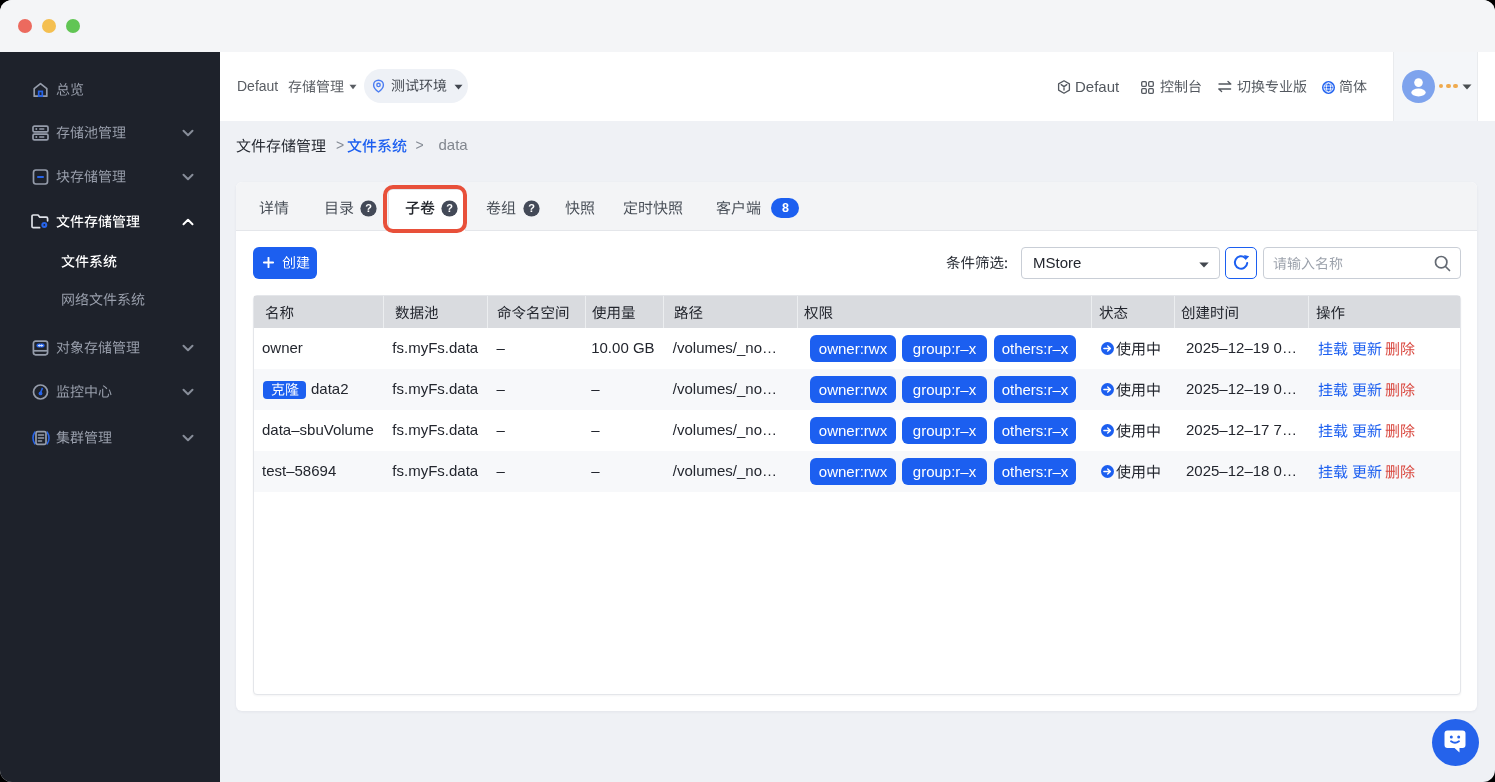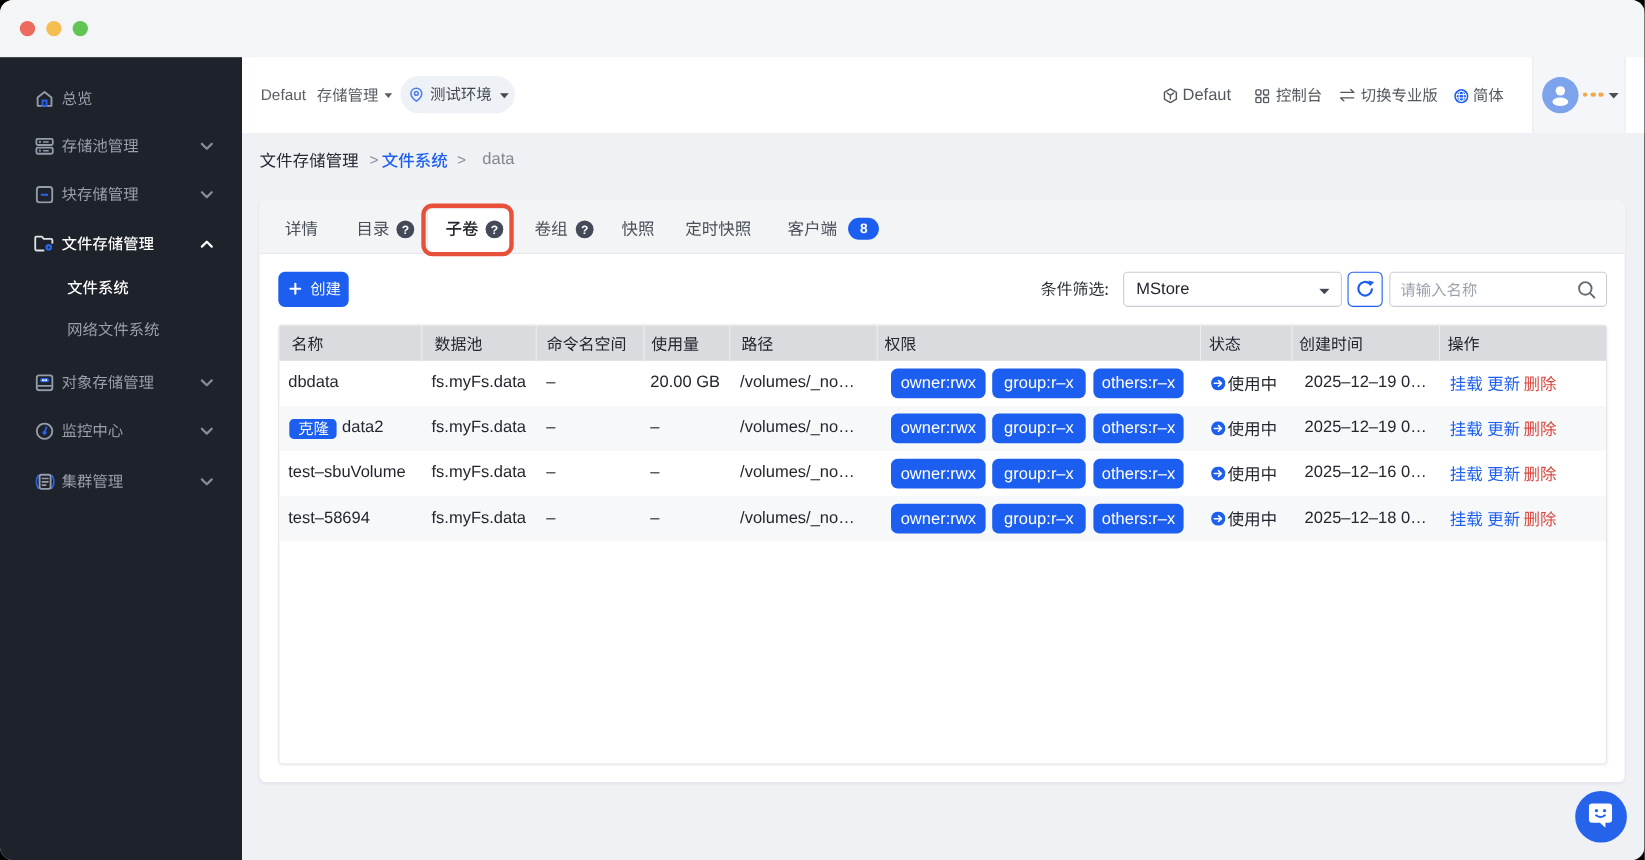--- a/index.html
+++ b/index.html
@@ -521,24 +521,24 @@
     <div class="abs" style="left:1174px;top:296px;width:1px;height:32px;background:#eceef0"></div>
     <div style="position:absolute;left:1316.0px;top:306.7px;width:29.0px;height:14.5px"><svg width="29.0" height="14.5" viewBox="0 0 29.0 14.5" style="overflow:visible">
         <g fill="#23262e" transform="translate(0,11.02) scale(0.014500,-0.014500)">
           <use href="#gR64cd" x="0"></use>
           <use href="#gR4f5c" x="1000"></use>
         </g>
       </svg></div>
     <div class="abs" style="left:1308px;top:296px;width:1px;height:32px;background:#eceef0"></div>
     <div class="abs" style="left:254px;top:369px;width:1206px;height:41px;background:#f7f8fa"></div>
     <div class="abs" style="left:254px;top:451px;width:1206px;height:41px;background:#f7f8fa"></div>
-    <div style="position:absolute;left:262.0px;top:339.2px;font:400 15.0px &quot;Liberation Sans&quot;,sans-serif;color:#23262e;line-height:18.6px;white-space:nowrap">dbdata</div>
+    <div style="position:absolute;left:262.0px;top:339.2px;font:400 15.0px &quot;Liberation Sans&quot;,sans-serif;color:#23262e;line-height:18.6px;white-space:nowrap">owner</div>
     <div style="position:absolute;left:392.3px;top:339.2px;font:400 15.0px &quot;Liberation Sans&quot;,sans-serif;color:#23262e;line-height:18.6px;white-space:nowrap">fs.myFs.data</div>
     <div style="position:absolute;left:496.6px;top:339.2px;font:400 15.0px &quot;Liberation Sans&quot;,sans-serif;color:#23262e;line-height:18.6px;white-space:nowrap">–</div>
-    <div style="position:absolute;left:591.2px;top:339.2px;font:400 15.0px &quot;Liberation Sans&quot;,sans-serif;color:#23262e;line-height:18.6px;white-space:nowrap">20.00 GB</div>
+    <div style="position:absolute;left:591.2px;top:339.2px;font:400 15.0px &quot;Liberation Sans&quot;,sans-serif;color:#23262e;line-height:18.6px;white-space:nowrap">10.00 GB</div>
     <div style="position:absolute;left:672.8px;top:339.2px;font:400 15.0px &quot;Liberation Sans&quot;,sans-serif;color:#23262e;line-height:18.6px;white-space:nowrap">/volumes/_no…</div>
     <div class="abs" style="left:810px;top:335.0px;width:86px;height:27px;background:#1c5ff0;border-radius:6px;color:#fff;font:400 15px &quot;Liberation Sans&quot;,sans-serif;text-align:center;line-height:27px">owner:rwx</div>
     <div class="abs" style="left:902px;top:335.0px;width:85px;height:27px;background:#1c5ff0;border-radius:6px;color:#fff;font:400 15px &quot;Liberation Sans&quot;,sans-serif;text-align:center;line-height:27px">group:r–x</div>
     <div class="abs" style="left:994px;top:335.0px;width:82px;height:27px;background:#1c5ff0;border-radius:6px;color:#fff;font:400 15px &quot;Liberation Sans&quot;,sans-serif;text-align:center;line-height:27px">others:r–x</div>
     <svg class="abs" style="left:1101px;top:342.0px" width="13" height="13" viewBox="0 0 13 13">
       <circle cx="6.5" cy="6.5" r="6.5" fill="#1c5ff0"></circle>
       <path d="M2.9 6.5 L9.3 6.5 M6.7 3.9 L9.4 6.5 L6.7 9.1" stroke="#fff" stroke-width="1.4" fill="none" stroke-linecap="round" stroke-linejoin="round"></path>
     </svg>
     <div style="position:absolute;left:1116.0px;top:342.5px;width:45.0px;height:15.0px"><svg width="45.0" height="15.0" viewBox="0 0 45.0 15.0" style="overflow:visible">
         <g fill="#23262e" transform="translate(0,11.40) scale(0.015000,-0.015000)">
@@ -604,40 +604,40 @@
           <use href="#gR66f4" x="0"></use>
           <use href="#gR65b0" x="1000"></use>
         </g>
       </svg></div>
     <div style="position:absolute;left:1385.0px;top:383.5px;width:30.0px;height:15.0px"><svg width="30.0" height="15.0" viewBox="0 0 30.0 15.0" style="overflow:visible">
         <g fill="#d9453c" transform="translate(0,11.40) scale(0.015000,-0.015000)">
           <use href="#gR5220" x="0"></use>
           <use href="#gR9664" x="1000"></use>
         </g>
       </svg></div>
-    <div style="position:absolute;left:262.0px;top:421.2px;font:400 15.0px &quot;Liberation Sans&quot;,sans-serif;color:#23262e;line-height:18.6px;white-space:nowrap">test–sbuVolume</div>
+    <div style="position:absolute;left:262.0px;top:421.2px;font:400 15.0px &quot;Liberation Sans&quot;,sans-serif;color:#23262e;line-height:18.6px;white-space:nowrap">data–sbuVolume</div>
     <div style="position:absolute;left:392.3px;top:421.2px;font:400 15.0px &quot;Liberation Sans&quot;,sans-serif;color:#23262e;line-height:18.6px;white-space:nowrap">fs.myFs.data</div>
     <div style="position:absolute;left:496.6px;top:421.2px;font:400 15.0px &quot;Liberation Sans&quot;,sans-serif;color:#23262e;line-height:18.6px;white-space:nowrap">–</div>
     <div style="position:absolute;left:591.2px;top:421.2px;font:400 15.0px &quot;Liberation Sans&quot;,sans-serif;color:#23262e;line-height:18.6px;white-space:nowrap">–</div>
     <div style="position:absolute;left:672.8px;top:421.2px;font:400 15.0px &quot;Liberation Sans&quot;,sans-serif;color:#23262e;line-height:18.6px;white-space:nowrap">/volumes/_no…</div>
     <div class="abs" style="left:810px;top:417.0px;width:86px;height:27px;background:#1c5ff0;border-radius:6px;color:#fff;font:400 15px &quot;Liberation Sans&quot;,sans-serif;text-align:center;line-height:27px">owner:rwx</div>
     <div class="abs" style="left:902px;top:417.0px;width:85px;height:27px;background:#1c5ff0;border-radius:6px;color:#fff;font:400 15px &quot;Liberation Sans&quot;,sans-serif;text-align:center;line-height:27px">group:r–x</div>
     <div class="abs" style="left:994px;top:417.0px;width:82px;height:27px;background:#1c5ff0;border-radius:6px;color:#fff;font:400 15px &quot;Liberation Sans&quot;,sans-serif;text-align:center;line-height:27px">others:r–x</div>
     <svg class="abs" style="left:1101px;top:424.0px" width="13" height="13" viewBox="0 0 13 13">
       <circle cx="6.5" cy="6.5" r="6.5" fill="#1c5ff0"></circle>
       <path d="M2.9 6.5 L9.3 6.5 M6.7 3.9 L9.4 6.5 L6.7 9.1" stroke="#fff" stroke-width="1.4" fill="none" stroke-linecap="round" stroke-linejoin="round"></path>
     </svg>
     <div style="position:absolute;left:1116.0px;top:424.5px;width:45.0px;height:15.0px"><svg width="45.0" height="15.0" viewBox="0 0 45.0 15.0" style="overflow:visible">
         <g fill="#23262e" transform="translate(0,11.40) scale(0.015000,-0.015000)">
           <use href="#gR4f7f" x="0"></use>
           <use href="#gR7528" x="1000"></use>
           <use href="#gR4e2d" x="2000"></use>
         </g>
       </svg></div>
-    <div style="position:absolute;left:1186.0px;top:421.2px;font:400 15.0px &quot;Liberation Sans&quot;,sans-serif;color:#23262e;line-height:18.6px;white-space:nowrap">2025–12–16 0…</div>
+    <div style="position:absolute;left:1186.0px;top:421.2px;font:400 15.0px &quot;Liberation Sans&quot;,sans-serif;color:#23262e;line-height:18.6px;white-space:nowrap">2025–12–17 7…</div>
     <div style="position:absolute;left:1318.0px;top:424.5px;width:30.0px;height:15.0px"><svg width="30.0" height="15.0" viewBox="0 0 30.0 15.0" style="overflow:visible">
         <g fill="#1c5ff0" transform="translate(0,11.40) scale(0.015000,-0.015000)">
           <use href="#gR6302" x="0"></use>
           <use href="#gR8f7d" x="1000"></use>
         </g>
       </svg></div>
     <div style="position:absolute;left:1352.0px;top:424.5px;width:30.0px;height:15.0px"><svg width="30.0" height="15.0" viewBox="0 0 30.0 15.0" style="overflow:visible">
         <g fill="#1c5ff0" transform="translate(0,11.40) scale(0.015000,-0.015000)">
           <use href="#gR66f4" x="0"></use>
           <use href="#gR65b0" x="1000"></use>

